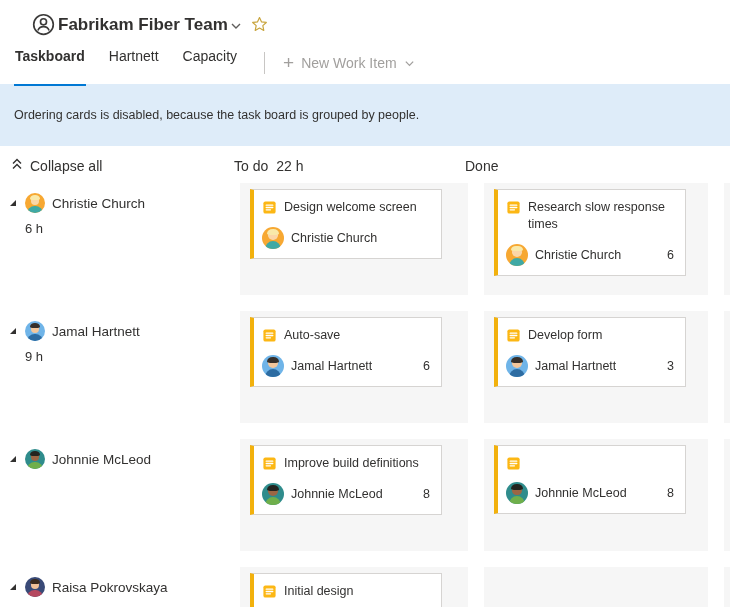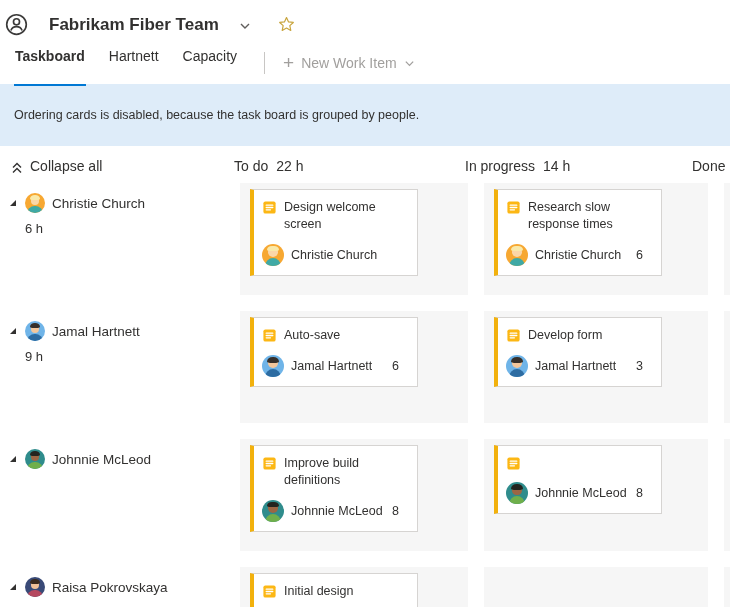--- a/index.html
+++ b/index.html
@@ -1,60 +1,60 @@
 <!DOCTYPE html>
 <html style="--accent: #F2B10D; --tab-underline: #0078D4; --banner-bg: #DEECF9; --cell-bg: #F6F6F6;"><head>
 <meta charset="utf-8">
 <style>
   html,body{margin:0;padding:0}
   body{
     width:730px;height:607px;overflow:hidden;background:#fff;
     font-family:"Liberation Sans",sans-serif;color:#323130;
   }
   
-  .header{display:flex;align-items:center;gap:20px;padding:12px 4px 8px;text-align:center;}
+  .header{display:flex;align-items:center;gap:2px;padding:12px 31px 8px;text-align:center;}
   .team-icon{display:inline-flex;cursor:pointer}
   .title{font-size:17px;font-weight:600;cursor:pointer}
   .chev{display:inline-flex;cursor:pointer;margin-top:2px}
   .star{display:inline-flex;cursor:pointer;margin-left:6px}
   
   .tabs{display:flex;align-items:center;padding:0 14px;height:36px}
   .tab{font-size:14px;margin-right:22px;padding:8px 1px 20px;border-bottom:2px solid transparent;cursor:pointer}
   .tab.active{font-weight:700;border-bottom-color:var(--tab-underline,#0078D4)}
   .tabs-divider{width:1px;height:22px;background:#C8C6C4;margin:0 18px 0 4px}
   .new-item{display:flex;align-items:center;gap:7px;color:#A19F9D;font-size:14px;cursor:default}
   .plus{font-size:19px;line-height:1;font-weight:300;margin-top:-2px}
   
   .banner{background:var(--banner-bg,#DEECF9);font-size:12.5px;padding:24px 14px;margin-top:3px}
   
   .board-head{display:grid;grid-template-columns:224px 228px 224px 1fr;gap:3px;align-items:center;
     padding:12px 0 9px;font-size:14px}
-  .collapse-all{display:flex;align-items:flex-end;gap:7px;padding-left:11px;cursor:pointer}
+  .collapse-all{display:flex;align-items:flex-start;gap:7px;padding-left:11px;cursor:pointer}
   .col-head{display:flex;gap:8px;padding-left:7px}
   
   .grid{display:grid;grid-template-columns:224px 228px 224px 1fr;gap:16px;grid-auto-rows:112px}
   .cell{background:var(--cell-bg,#F6F6F6)}
   .person-cell{background:#fff;padding:10px 0 0 8px}
   .person-row{display:flex;align-items:center;gap:7px}
   .tri{display:inline-flex;cursor:pointer;flex:none}
   .person-name{font-size:13.5px;white-space:nowrap}
   .person-hours{font-size:13px;margin:8px 0 0 17px}
   
   .avatar{position:relative;display:inline-block;width:22px;height:22px;border-radius:50%;
     overflow:hidden;background:var(--bg,#ccc);flex:none}
   .avatar.sm{width:20px;height:20px}
   .avatar .head{position:absolute;left:28%;top:16%;width:44%;height:44%;border-radius:50%;background:var(--skin,#eee)}
   .avatar .hair{position:absolute;left:24%;top:8%;width:52%;height:27%;
     border-radius:50% 50% 45% 45% / 75% 75% 25% 25%;background:var(--hair,#666)}
   .avatar .shirt{position:absolute;left:12%;top:65%;width:76%;height:50%;
     border-radius:50% 50% 0 0 / 80% 80% 0 0;background:var(--shirt,#888)}
   
-  .card{width:168px;margin:6px 0 0 10px;background:#fff;box-sizing:border-box;
+  .card{width:192px;margin:6px 0 0 10px;background:#fff;box-sizing:border-box;
     border:1px solid #D6D4D2;border-left:4px solid var(--accent,#F2B10D);
-    padding:9px 15px 9px 8px;font-size:12.5px;cursor:pointer}
+    padding:9px 8px 9px 8px;font-size:12.5px;cursor:pointer}
   .card-title-row{display:flex;gap:7px;line-height:1.35}
   .card-icon{flex:none;display:inline-flex;margin-top:1px}
   .card-assignee{display:flex;align-items:center;gap:7px;margin-top:11px}
   .assignee-name{white-space:nowrap;overflow:hidden;text-overflow:ellipsis;max-width:100px}
   .remaining{margin-left:auto;padding-right:3px}
 </style>
 </head>
 <body>
 
 <div class="header">
@@ -102,24 +102,20 @@
       <path d="M2 5.5 L6 1.5 L10 5.5"></path>
         <path d="M2 10.5 L6 6.5 L10 10.5"></path>
     </svg>
     <span>Collapse all</span>
   </div>
   <div class="col-head">
     <span>To do</span>
     <span>22 h</span>
   </div>
   <div class="col-head">
-    <span>In progress</span>
-    <span>14 h</span>
-  </div>
-  <div class="col-head">
     <span>Done</span>
     <span></span>
   </div>
 </div>
 
 <div class="grid" id="board-grid">
   <div class="person-cell">
     <div class="person-row">
       <span class="tri">
         <svg width="10" height="10" viewBox="0 0 10 10">

